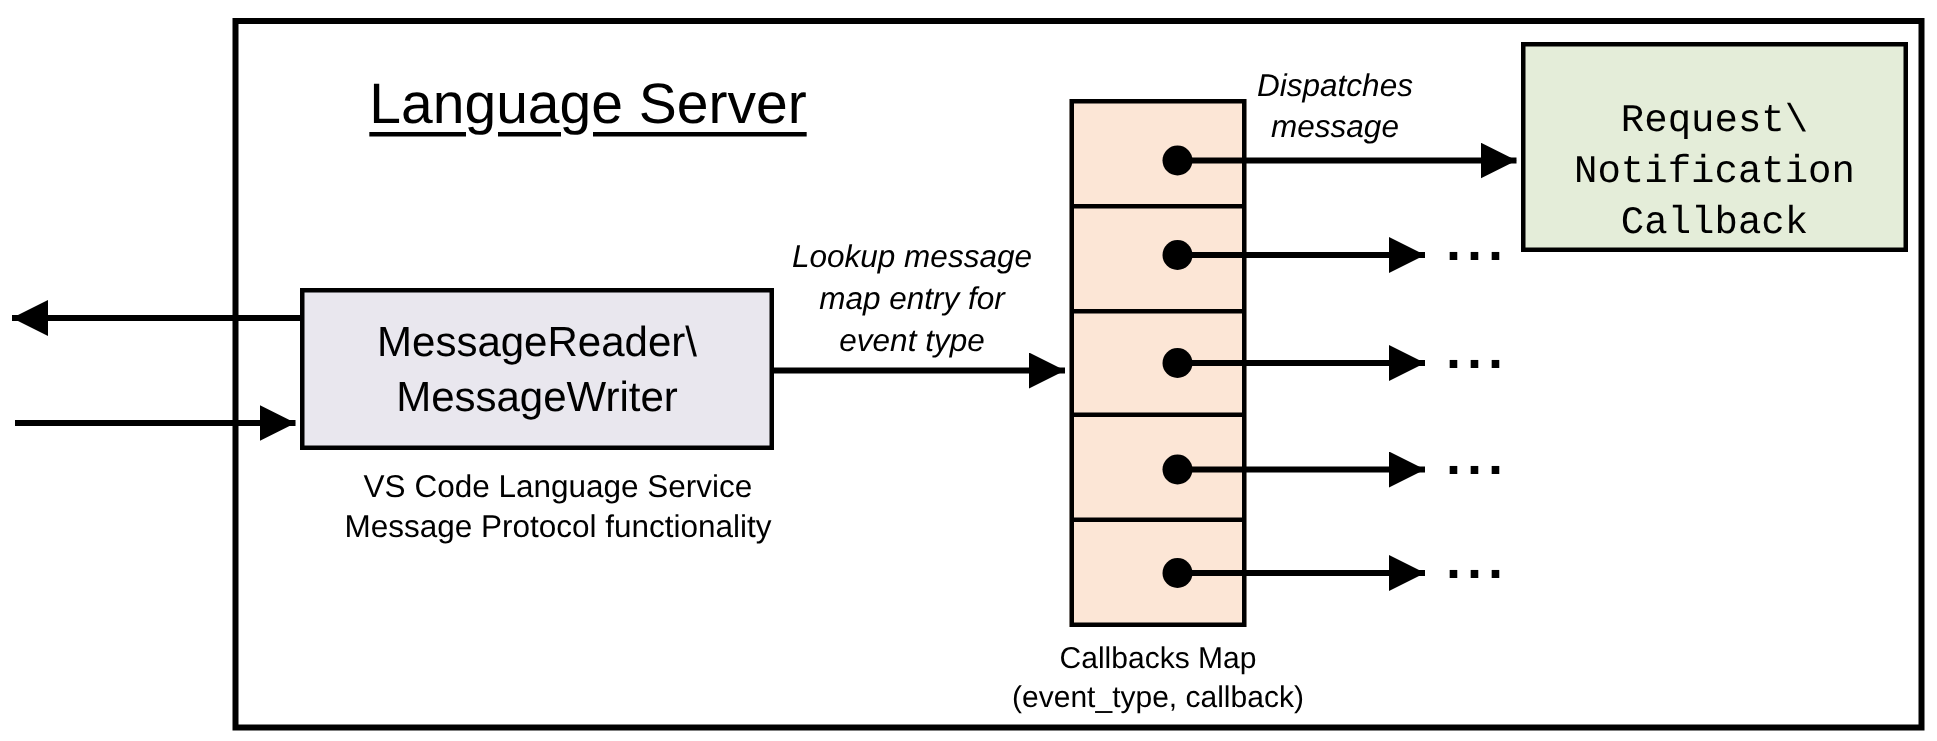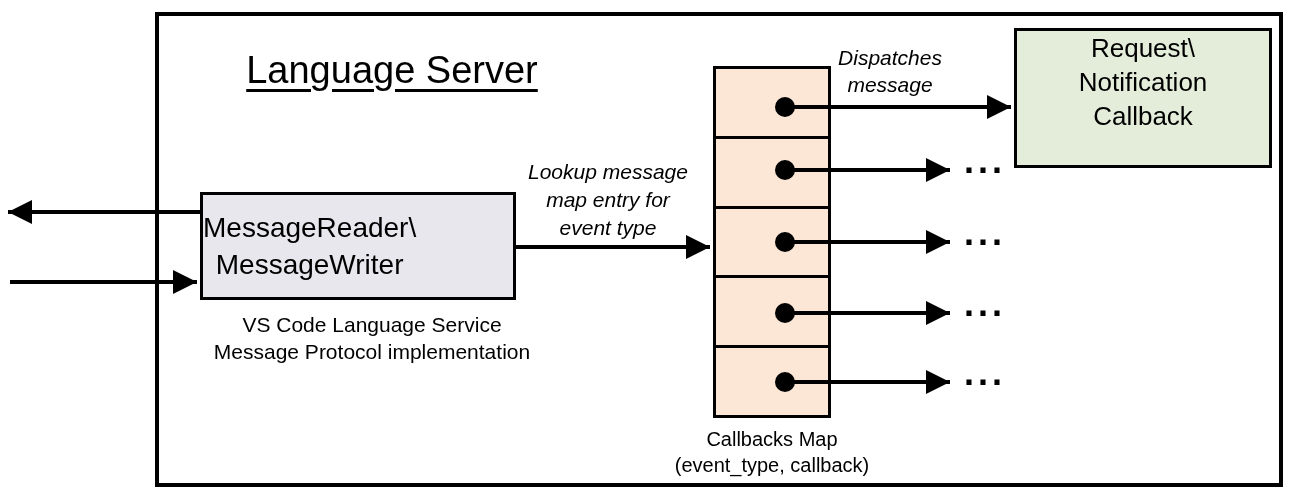--- a/index.html
+++ b/index.html
@@ -18,36 +18,36 @@
   .title{
     left:192px;top:48px;width:400px;z-index:3;
     font-size:38px;line-height:44px;text-decoration:underline;
     text-underline-offset:6px;
   }
   .connectors{left:0;top:0;z-index:2;}
 
   .reader-box{
     left:200px;top:192px;width:316px;height:108px;box-sizing:border-box;
     border:3px solid #000;background:#e9e7ee;z-index:1;
-    display:flex;align-items:center;
+    display:flex;align-items:center;justify-content:center;
   }
   .reader-box .label{font-size:28px;line-height:37px;text-align:center;}
 
   .map{
     left:713px;top:66px;width:118px;height:352px;box-sizing:border-box;
     border:3px solid #000;background:#fce6d6;z-index:1;
     display:flex;flex-direction:column;
   }
   .map .cell{flex:1;border-bottom:3px solid #000;}
   .map .cell:last-child{border-bottom:none;}
 
   .callback-box{
     left:1014px;top:28px;width:258px;height:140px;box-sizing:border-box;
     border:3px solid #000;background:#e4edd9;z-index:1;
-    display:flex;align-items:flex-start;justify-content:center;
+    display:flex;align-items:flex-end;justify-content:center;font-family:Liberation Mono, monospace;
   }
   .callback-box .label{font-size:26px;line-height:34px;text-align:center;}
 
   .io-label{left:15px;top:222px;width:160px;font-size:22px;line-height:27px;font-style:italic;z-index:3;}
   .lookup-label{left:518px;top:158px;width:180px;font-size:21px;line-height:28px;font-style:italic;z-index:3;}
   .dispatch-label{left:820px;top:44px;width:140px;font-size:21px;line-height:27px;font-style:italic;z-index:3;}
   .reader-caption{left:212px;top:311px;width:320px;font-size:21px;line-height:27px;z-index:3;}
   .map-caption{left:652px;top:426px;width:240px;font-size:20px;line-height:26px;z-index:3;}
   .callbacks-note{left:1001px;top:188px;width:290px;font-size:21px;line-height:29px;z-index:3;}
 
@@ -94,21 +94,21 @@
     <circle cx="785" cy="382" r="10" fill="#000"></circle>
   </svg>
 
 
   <div class="abs reader-box">
     <div class="label pre">MessageReader\
 MessageWriter</div>
   </div>
 
   <div class="abs reader-caption center pre">VS Code Language Service
-Message Protocol implementation</div>
+Message Protocol functionality</div>
 
   <div class="abs lookup-label center pre">Lookup message
 map entry for
 event type</div>
 
   <div class="abs map">
     <div class="cell"></div>
     <div class="cell"></div>
     <div class="cell"></div>
     <div class="cell"></div>

